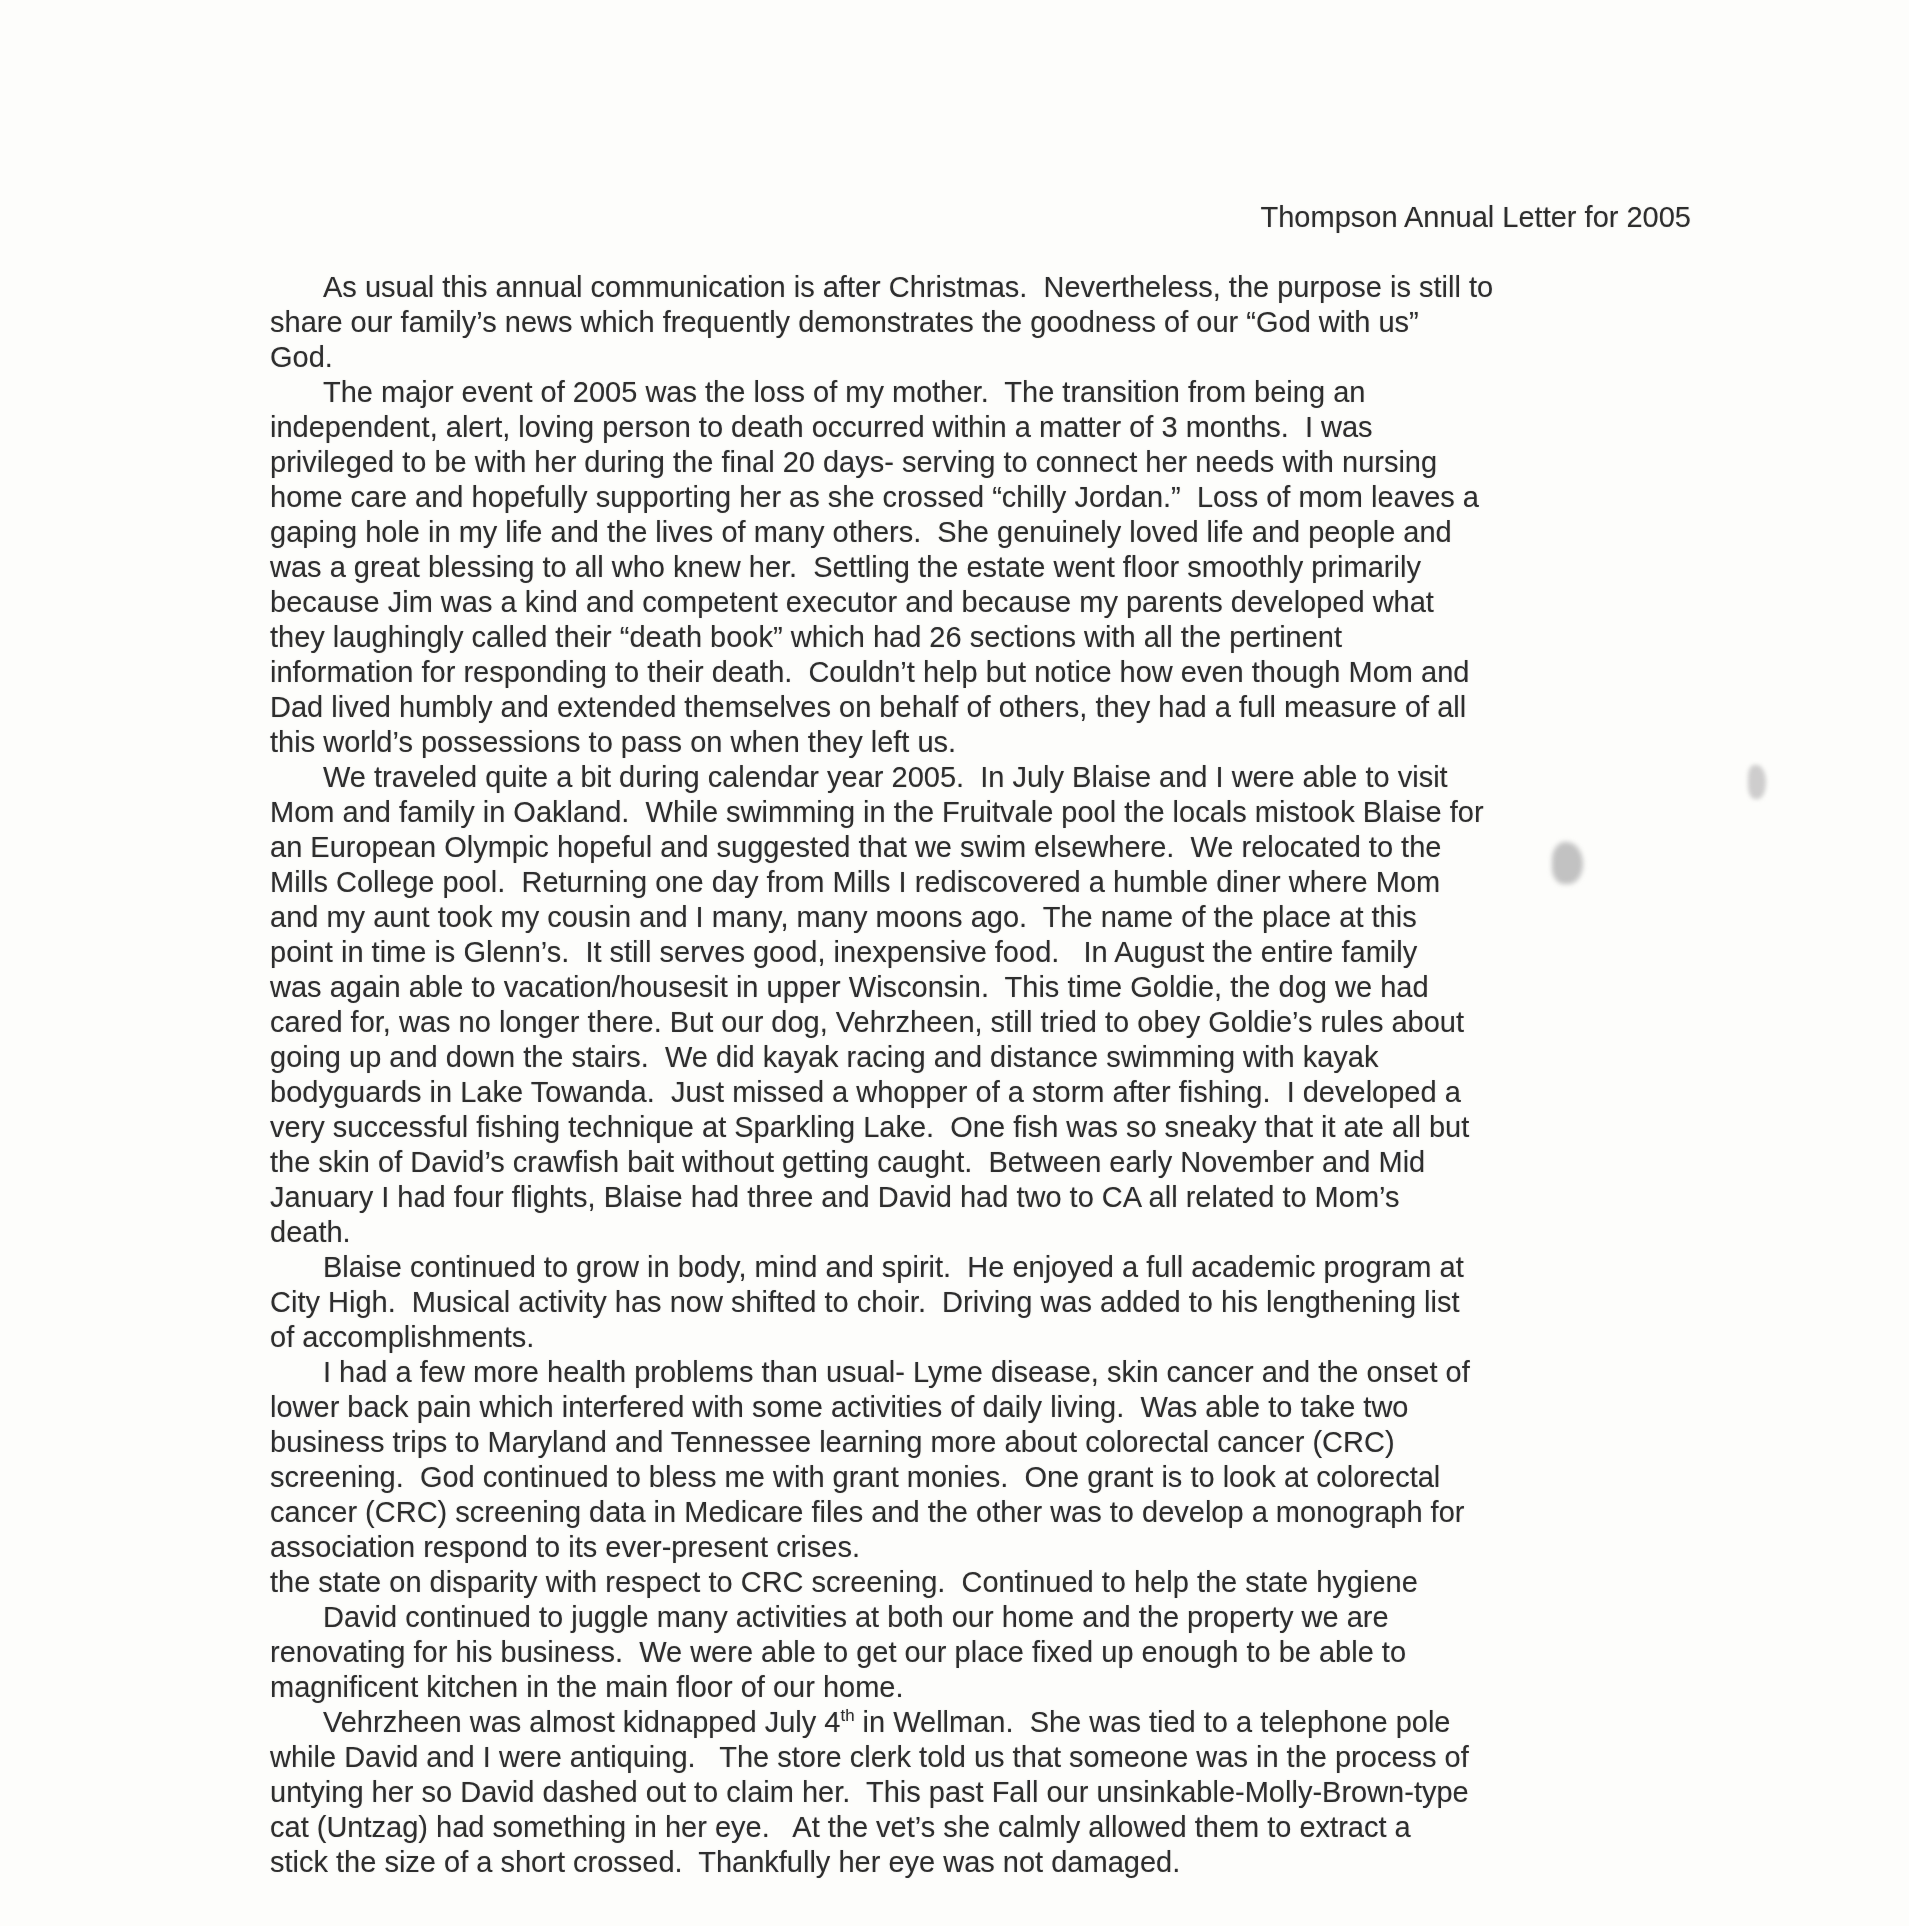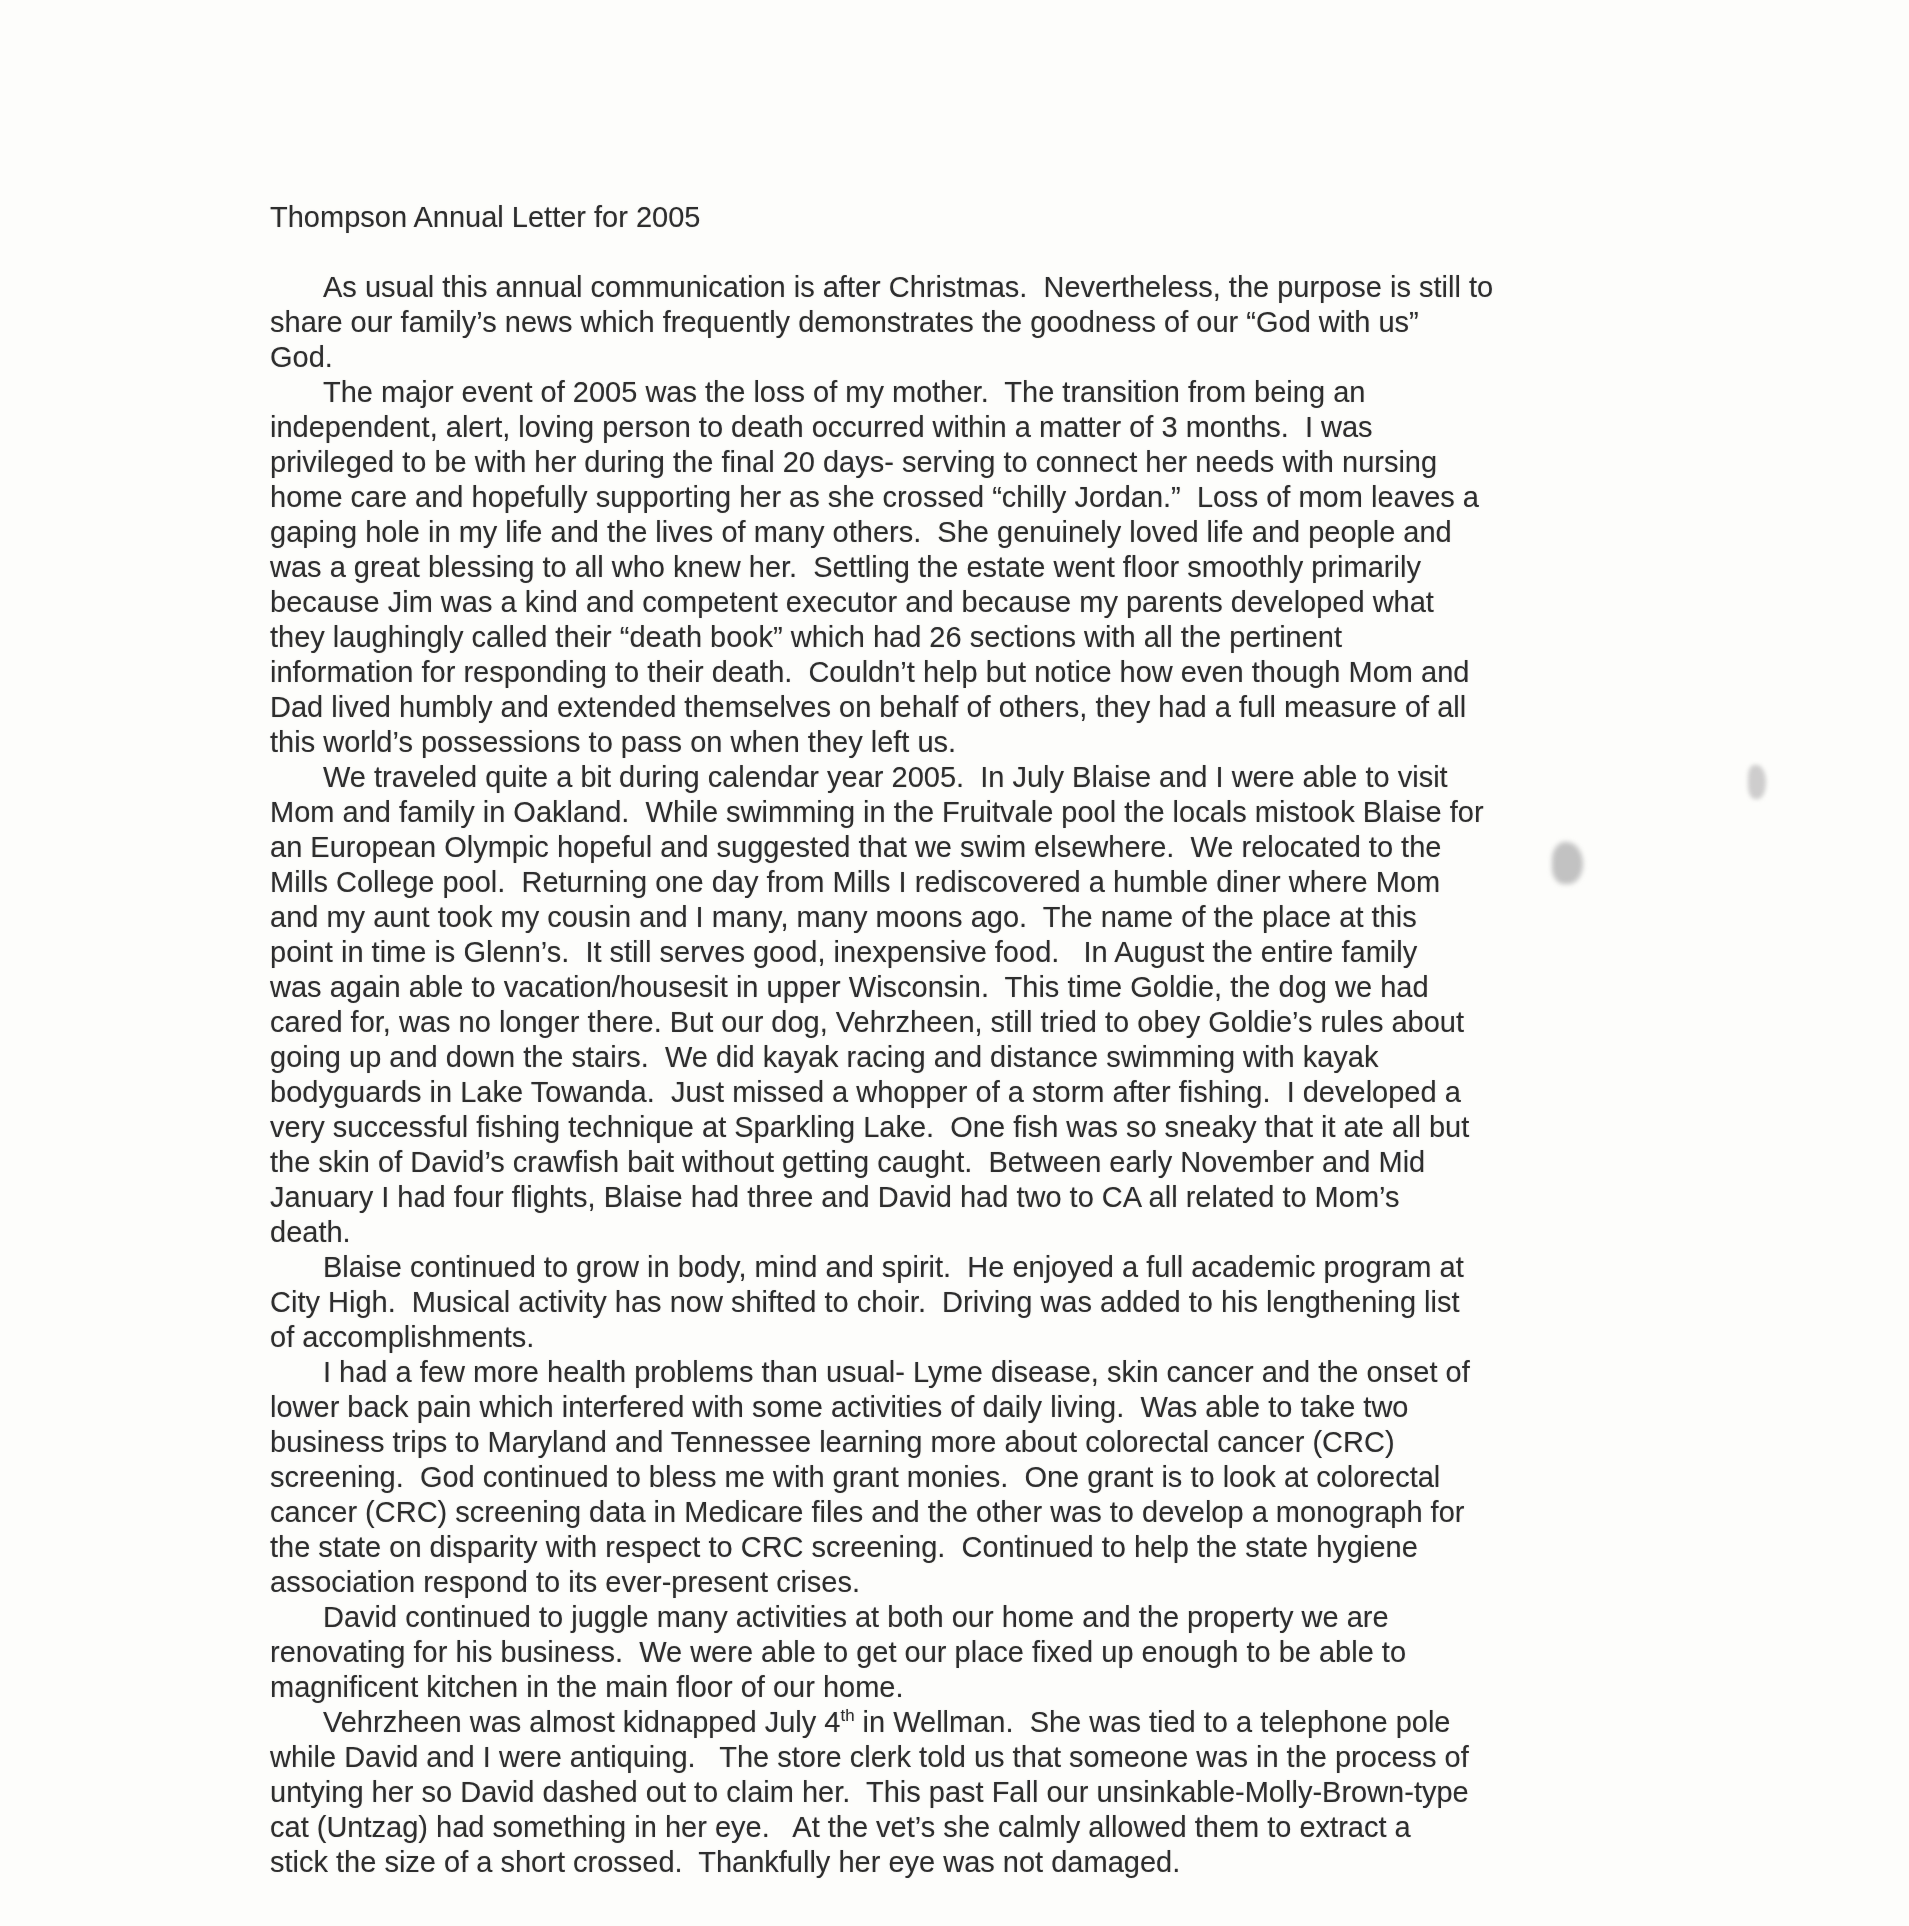--- a/index.html
+++ b/index.html
@@ -19,21 +19,21 @@
   .content {
     position: absolute;
     left: 270px;
     top: 200px;
     width: 1421px;
     font-size: 29px;
     line-height: 35px;
     text-shadow: 0 0 1.2px rgba(70,70,70,0.35);
   }
   .title-line {
-    text-align: left;
+    text-align: right;
     white-space: pre;
     margin-bottom: 35px;
   }
   .line {
     white-space: pre;
   }
   .line.indent {
     padding-left: 53px;
   }
   .sup {
@@ -101,22 +101,22 @@
         <div class="line"><span>January I had four flights, Blaise had three and David had two to CA all related to Mom’s</span></div>
         <div class="line"><span>death.</span></div>
         <div class="line indent"><span>Blaise continued to grow in body, mind and spirit.  He enjoyed a full academic program at</span></div>
         <div class="line"><span>City High.  Musical activity has now shifted to choir.  Driving was added to his lengthening list</span></div>
         <div class="line"><span>of accomplishments.</span></div>
         <div class="line indent"><span>I had a few more health problems than usual- Lyme disease, skin cancer and the onset of</span></div>
         <div class="line"><span>lower back pain which interfered with some activities of daily living.  Was able to take two</span></div>
         <div class="line"><span>business trips to Maryland and Tennessee learning more about colorectal cancer (CRC)</span></div>
         <div class="line"><span>screening.  God continued to bless me with grant monies.  One grant is to look at colorectal</span></div>
         <div class="line"><span>cancer (CRC) screening data in Medicare files and the other was to develop a monograph for</span></div>
+        <div class="line"><span>association respond to its ever-present crises.</span></div>
         <div class="line"><span>the state on disparity with respect to CRC screening.  Continued to help the state hygiene</span></div>
-        <div class="line"><span>association respond to its ever-present crises.</span></div>
         <div class="line indent"><span>David continued to juggle many activities at both our home and the property we are</span></div>
         <div class="line"><span>renovating for his business.  We were able to get our place fixed up enough to be able to</span></div>
         <div class="line"><span>magnificent kitchen in the main floor of our home.</span></div>
         <div class="line indent"><span>Vehrzheen was almost kidnapped July 4</span><span class="sup">th</span><span> in Wellman.  She was tied to a telephone pole</span></div>
         <div class="line"><span>while David and I were antiquing.   The store clerk told us that someone was in the process of</span></div>
         <div class="line"><span>untying her so David dashed out to claim her.  This past Fall our unsinkable-Molly-Brown-type</span></div>
         <div class="line"><span>cat (Untzag) had something in her eye.   At the vet’s she calmly allowed them to extract a</span></div>
         <div class="line"><span>stick the size of a short crossed.  Thankfully her eye was not damaged.</span></div>
       </div>
 

